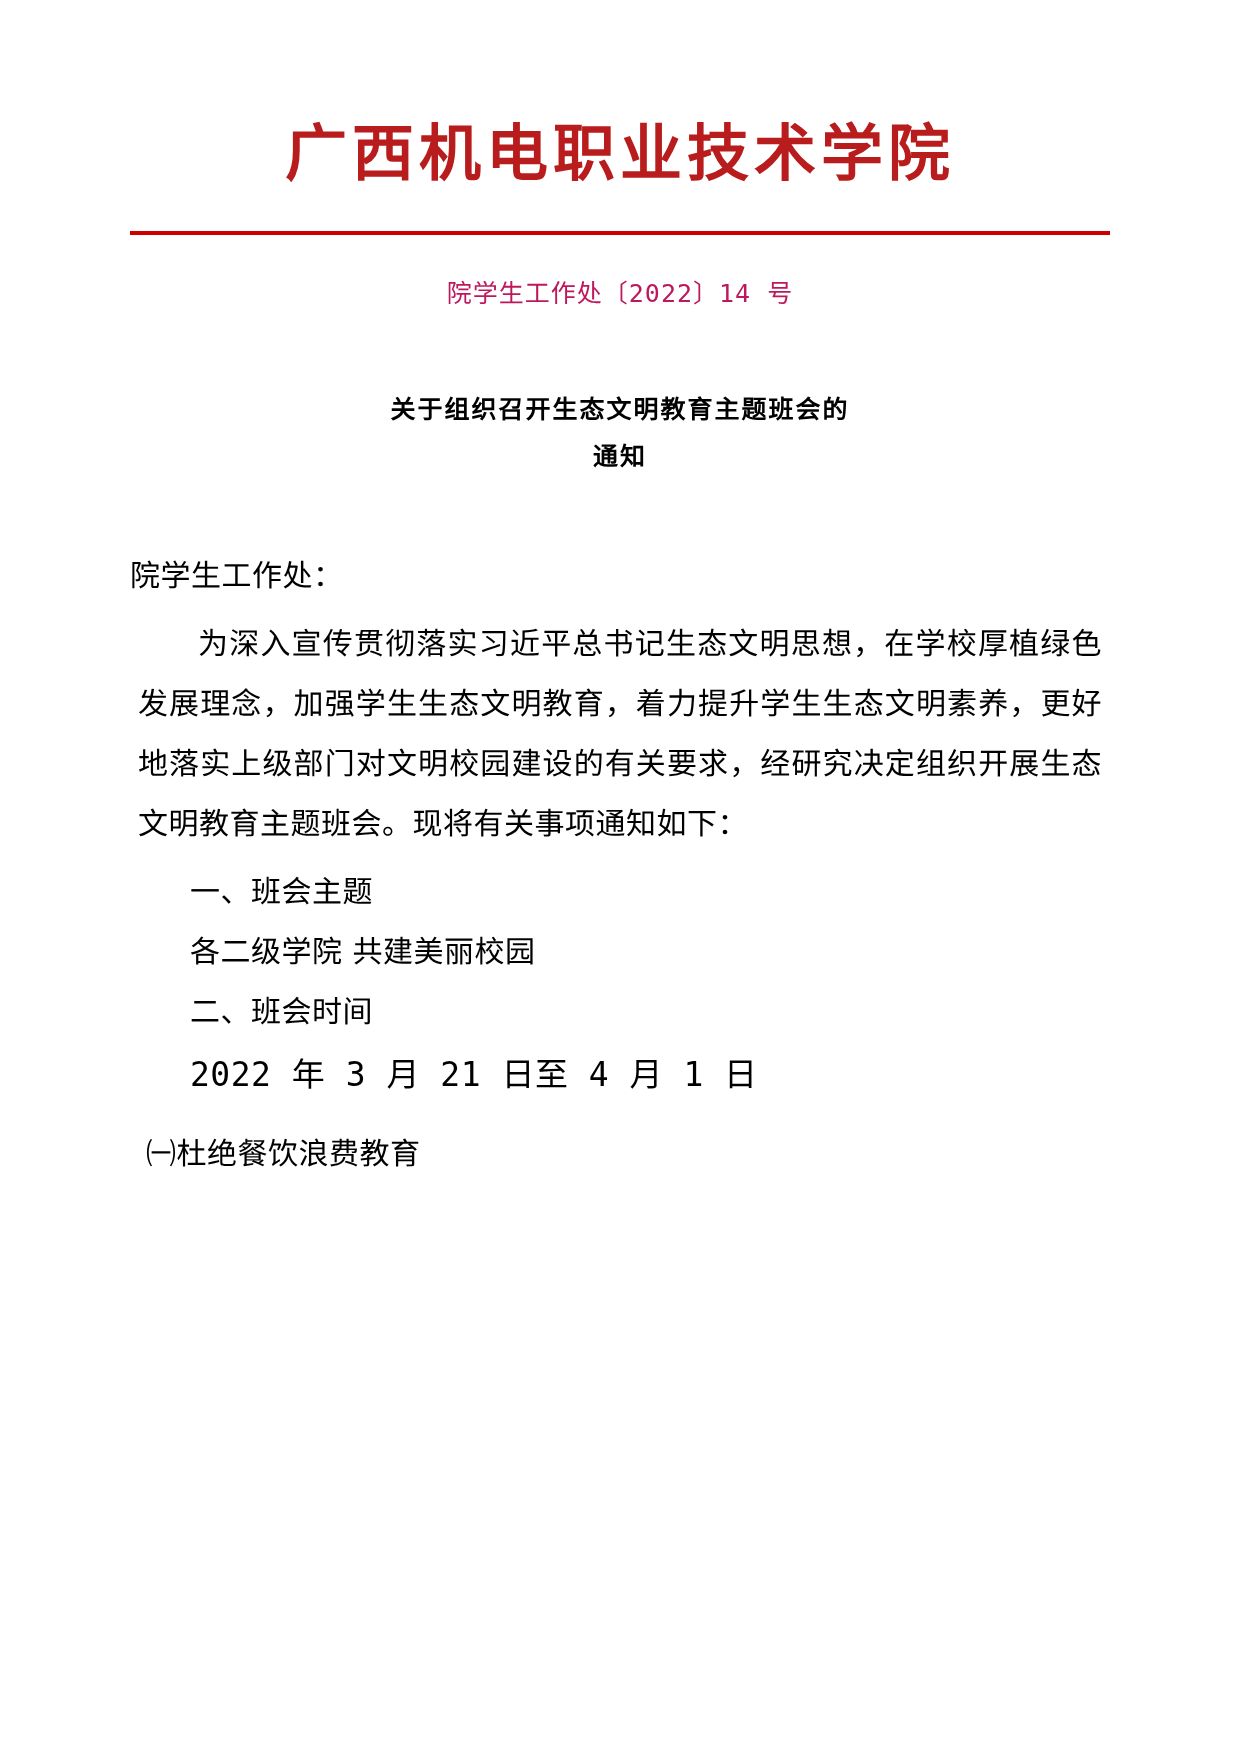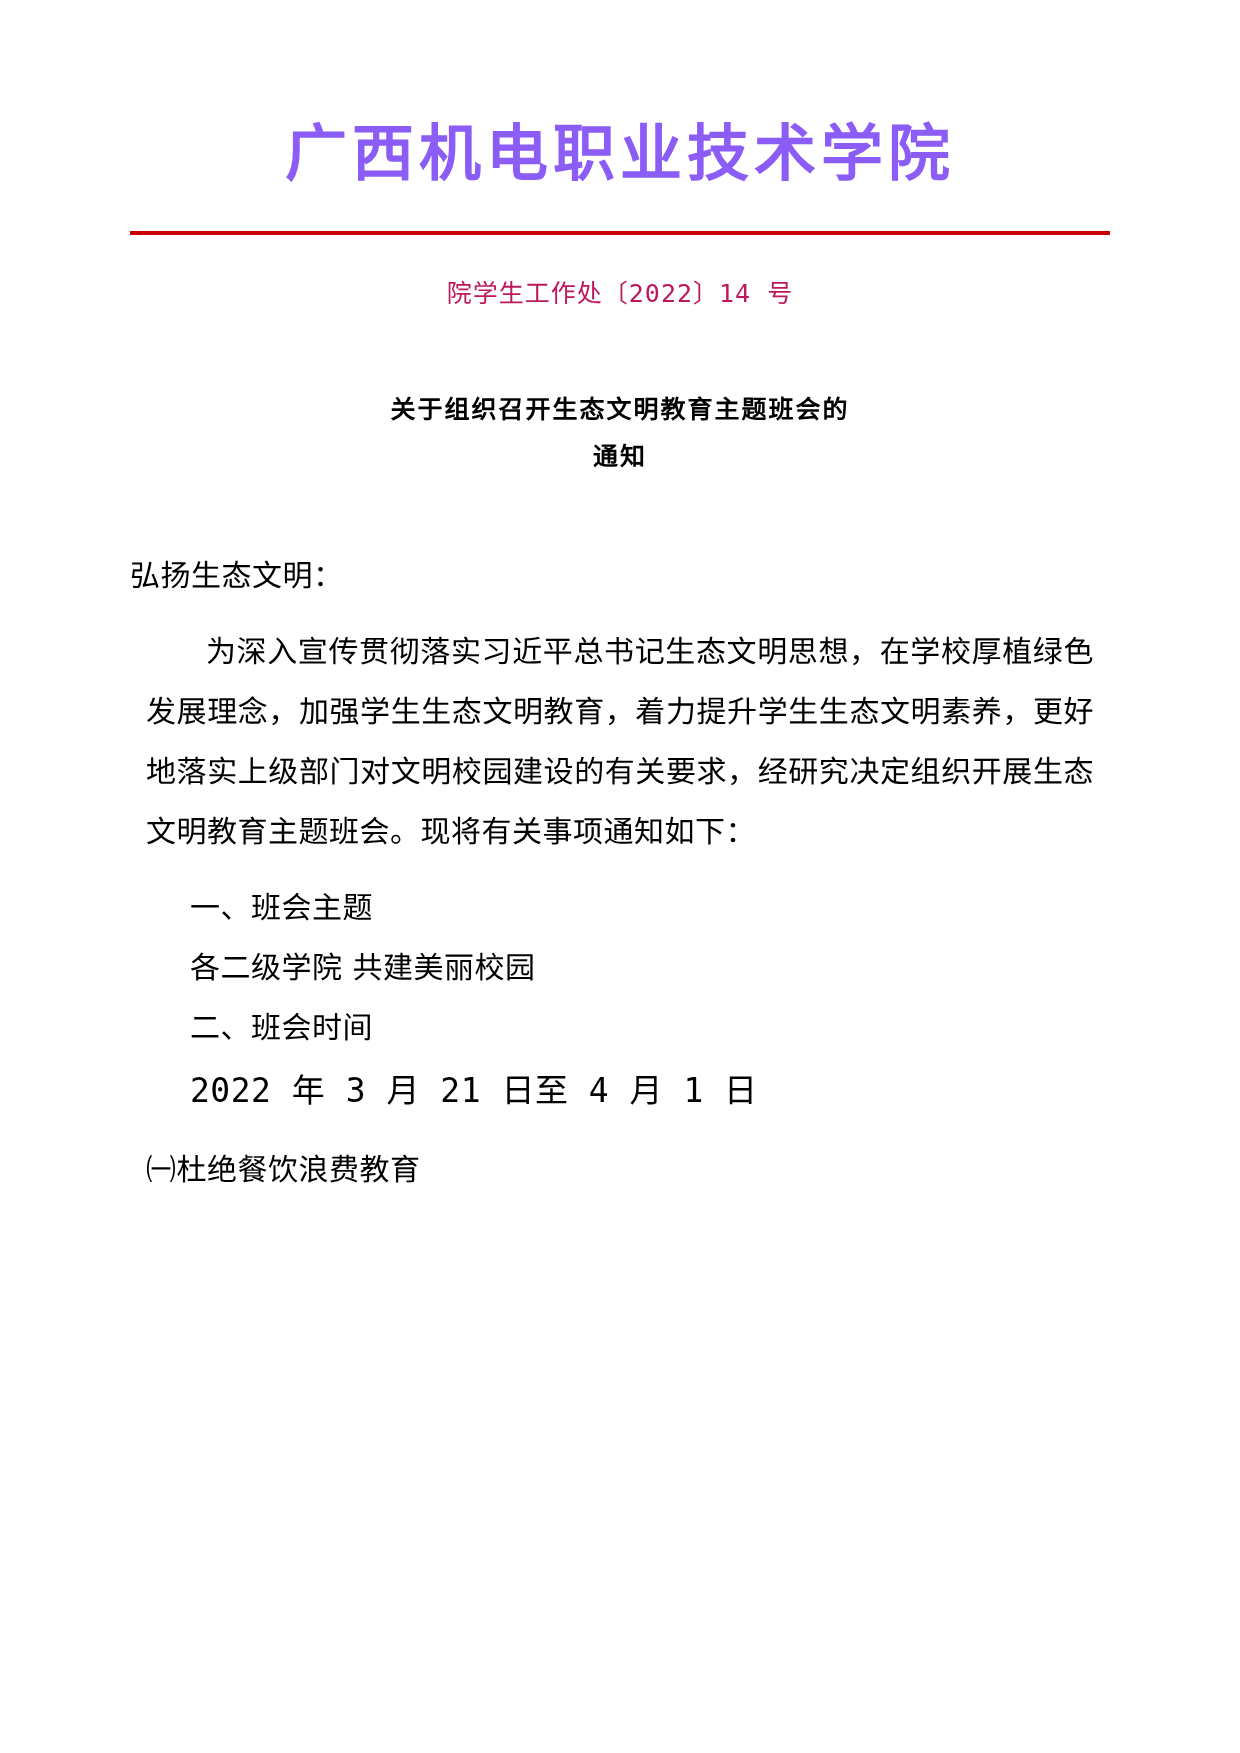--- a/index.html
+++ b/index.html
@@ -20,21 +20,21 @@
     height: 1753px;
     box-sizing: border-box;
     padding: 0 130px;
     position: relative;
   }
   .doc-header {
     text-align: center;
     padding-top: 118px;
   }
   .doc-org-title {
-    color: #8b5cf6;
+    color: #b91c1c;
     font-family: "DejaVu Serif", "Liberation Serif", serif;
     font-weight: bold;
     font-size: 62px;
     letter-spacing: 5px;
     line-height: 1.15;
     white-space: nowrap;
   }
   .red-rule {
     margin-top: 42px;
     height: 4px;
@@ -61,21 +61,21 @@
     margin-top: 66px;
     font-size: 30px;
     line-height: 2.0;
     letter-spacing: 0.5px;
     text-align: justify;
   }
   .salutation {
     margin: 0 0 4px 0;
   }
   .para {
-    margin: 16px;
+    margin: 8px;
     text-indent: 60px;
   }
   .line-indent {
     margin: 0;
     text-indent: 60px;
   }
   .line-flush {
     margin: 16px;
     text-indent: 0;
   }
@@ -96,21 +96,21 @@
 
   <div class="doc-number">院学生工作处〔2022〕14 号</div>
 
   <div class="doc-title">
     <div>关于组织召开生态文明教育主题班会的</div>
     <div>通知</div>
   </div>
 
   <div class="doc-body">
 
-    <p class="salutation">弘扬生态文明：</p>
+    <p class="salutation">院学生工作处：</p>
 
     <p class="para">为深入宣传贯彻落实习近平总书记生态文明思想，在学校厚植绿色发展理念，加强学生生态文明教育，着力提升学生生态文明素养，更好地落实上级部门对文明校园建设的有关要求，经研究决定组织开展生态文明教育主题班会。现将有关事项通知如下：</p>
 
     <p class="line-indent">一、班会主题</p>
     <p class="line-indent">各二级学院  共建美丽校园</p>
 
     <p class="line-indent">二、班会时间</p>
     <p class="line-indent mono-inline">2022 年 3 月 21 日至 4 月 1 日</p>
 
 

